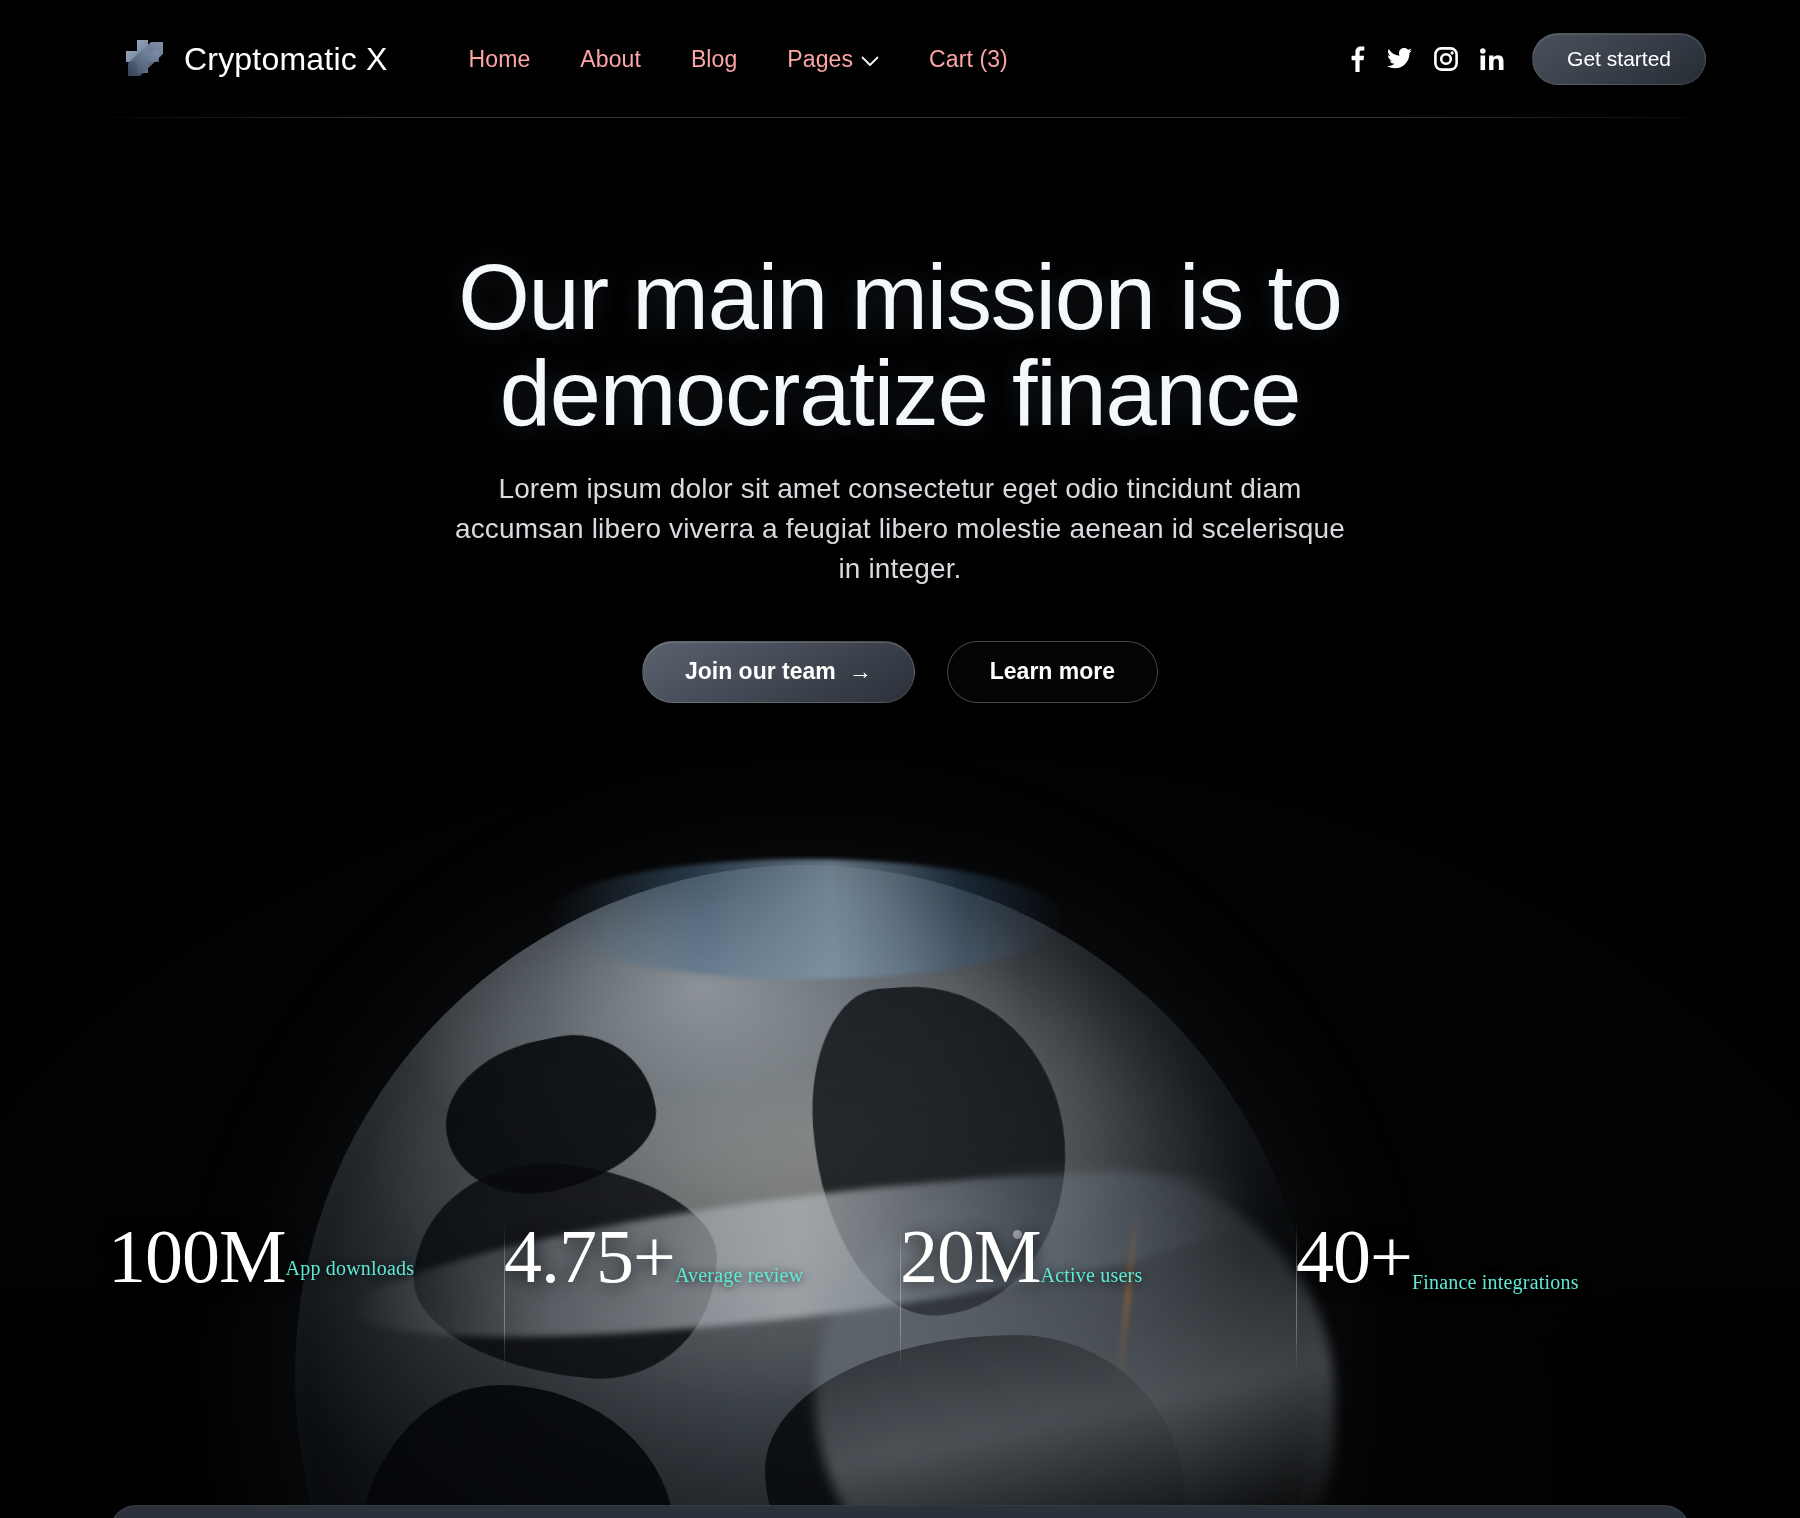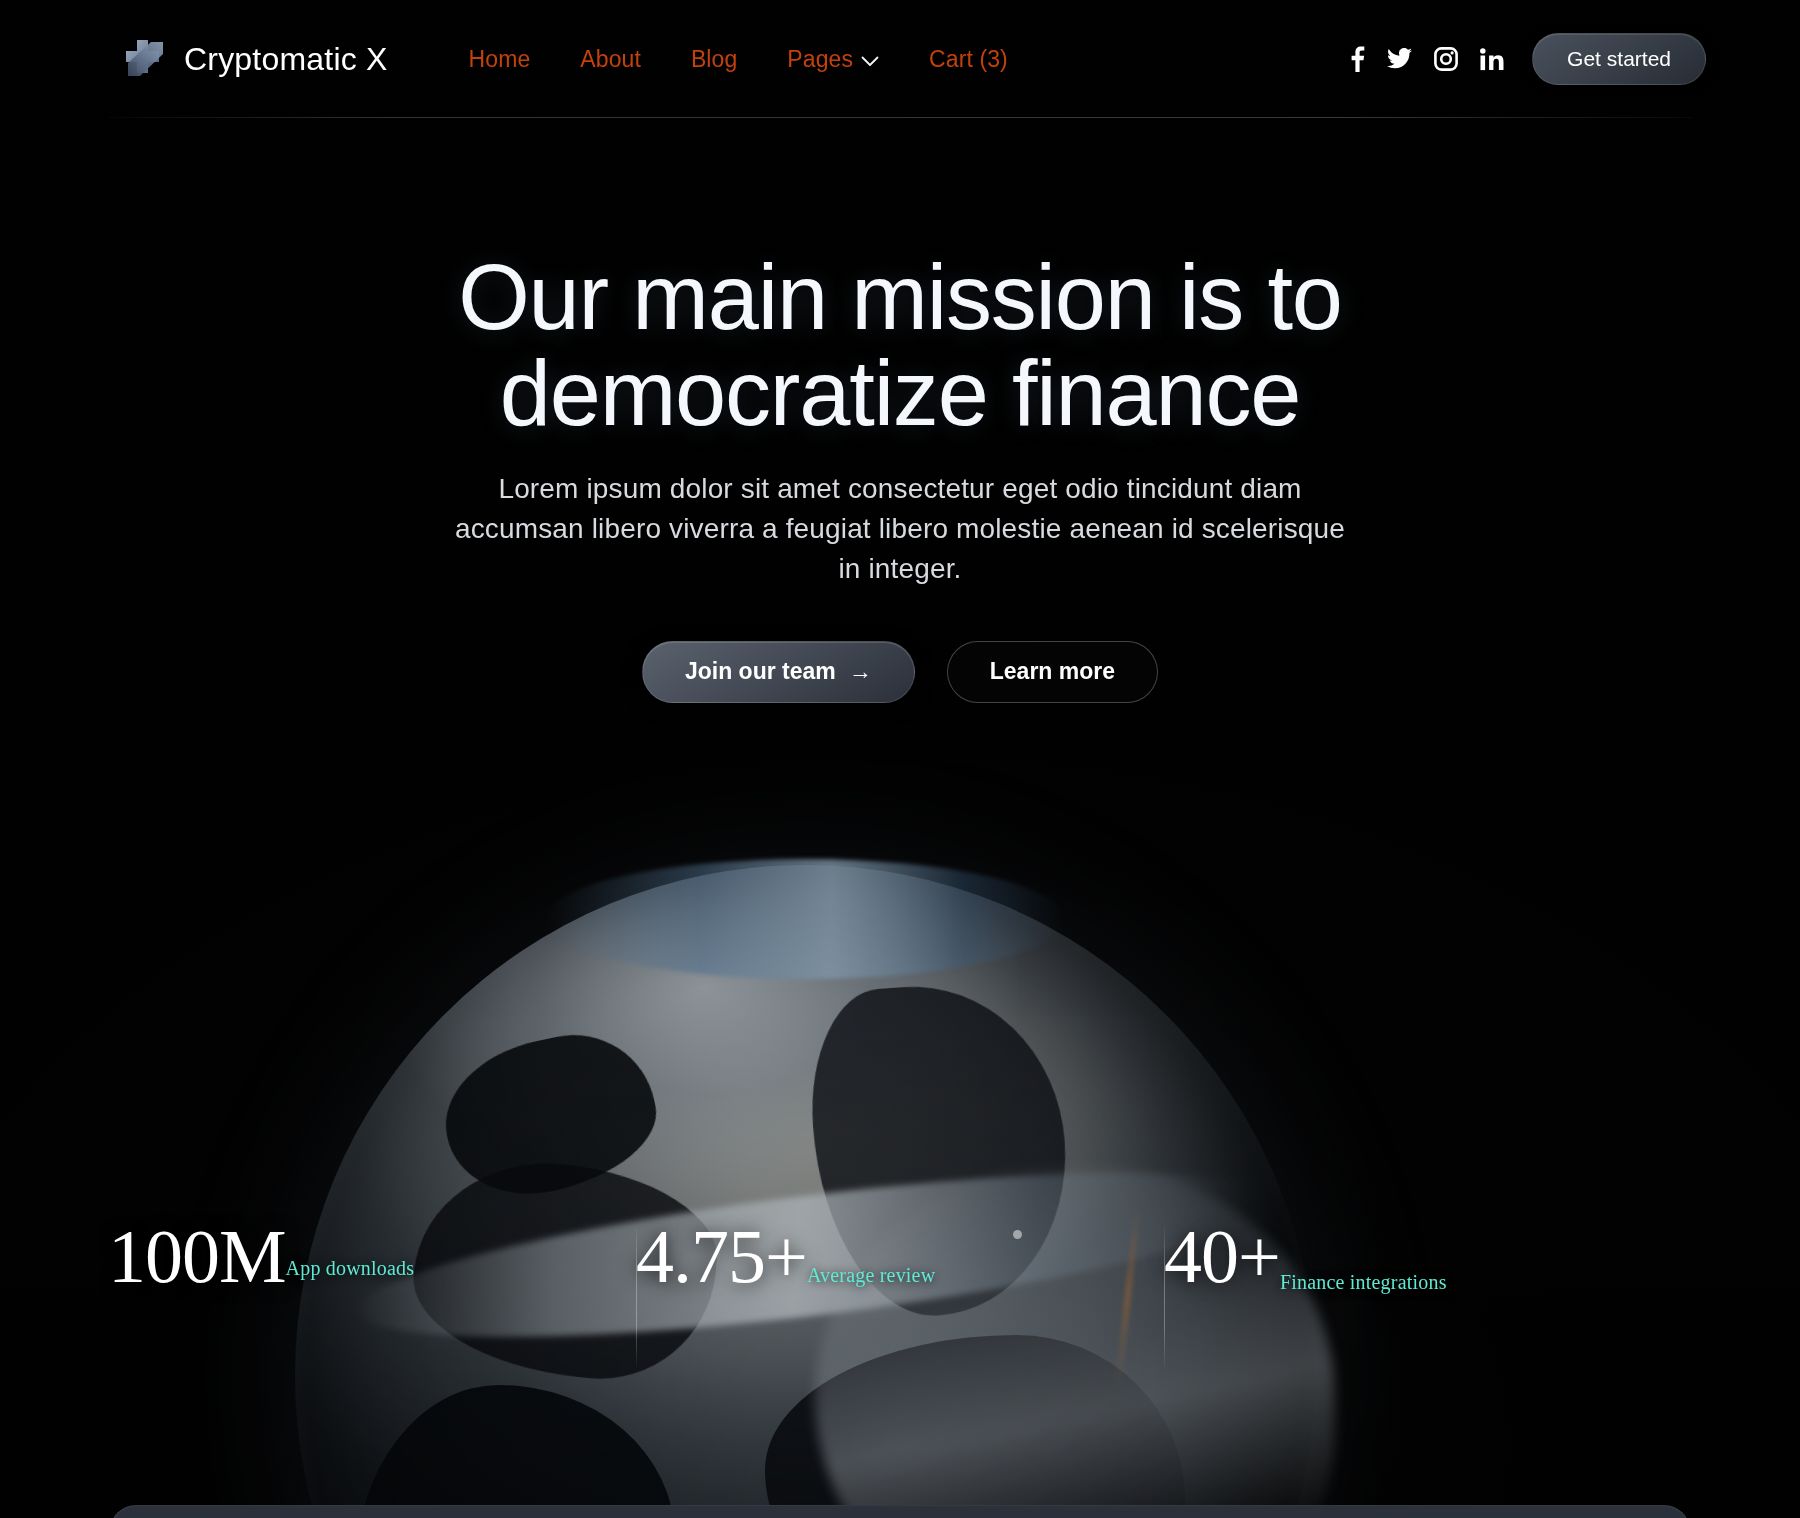--- a/index.html
+++ b/index.html
@@ -95,21 +95,21 @@
     display:flex; align-items:center; z-index:30;
   }
   .header-inner{
     width:1800px; padding:0 108px;
     display:flex; align-items:center; gap:0;
   }
   .brand{ display:flex; align-items:center; gap:16px; cursor:pointer; }
   .logo-mark{ width:46px; height:46px; position:relative; }
   .nav{ display:flex; align-items:center; gap:0; margin-left:56px; }
   .nav a{
-    color:#c2410c; font-size:23px; text-decoration:none;
+    color:#fca5a5; font-size:23px; text-decoration:none;
     padding:0 25px; letter-spacing:.1px; white-space:nowrap;
   }
   .nav .with-caret{ display:flex; align-items:center; gap:8px; }
   .brand-name{ color:#ffffff; font-size:32px; letter-spacing:.2px; white-space:nowrap; }
   .spacer{ flex:1; }
   .socials{ display:flex; align-items:center; gap:22px; margin-right:28px; }
   .socials span{ display:flex; align-items:center; justify-content:center; cursor:pointer; }
   .cta-top{
     display:inline-flex; align-items:center; justify-content:center;
     height:52px; padding:0 34px; border-radius:999px;
@@ -299,20 +299,24 @@
   <section class="stats">
     <div class="stat">
       <div class="stat-value">100M</div>
       <div class="stat-label">App downloads</div>
     </div>
     <div class="stat">
       <div class="stat-value">4.75+</div>
       <div class="stat-label">Average review</div>
     </div>
     <div class="stat">
+      <div class="stat-value">20M</div>
+      <div class="stat-label">Active users</div>
+    </div>
+    <div class="stat">
       <div class="stat-value">40+</div>
       <div class="stat-label">Finance integrations</div>
     </div>
   </section>
 
   <div class="bottom-panel"></div>
 
 </div>
 
 </body></html>

